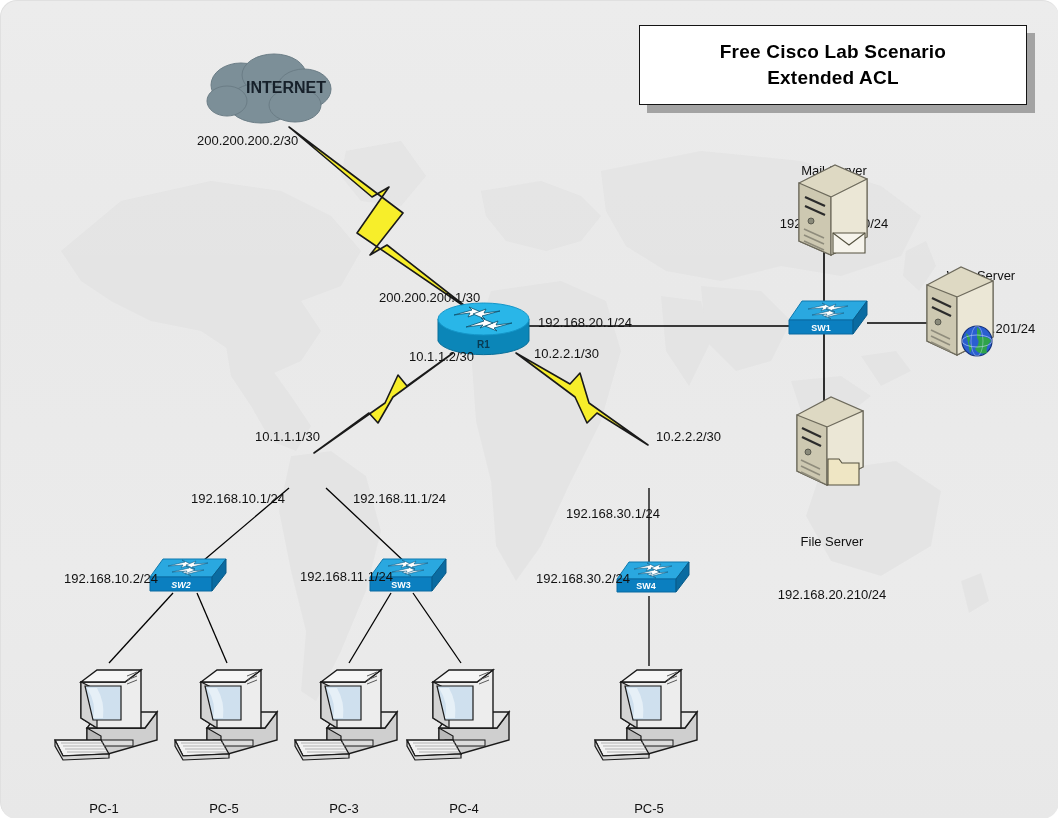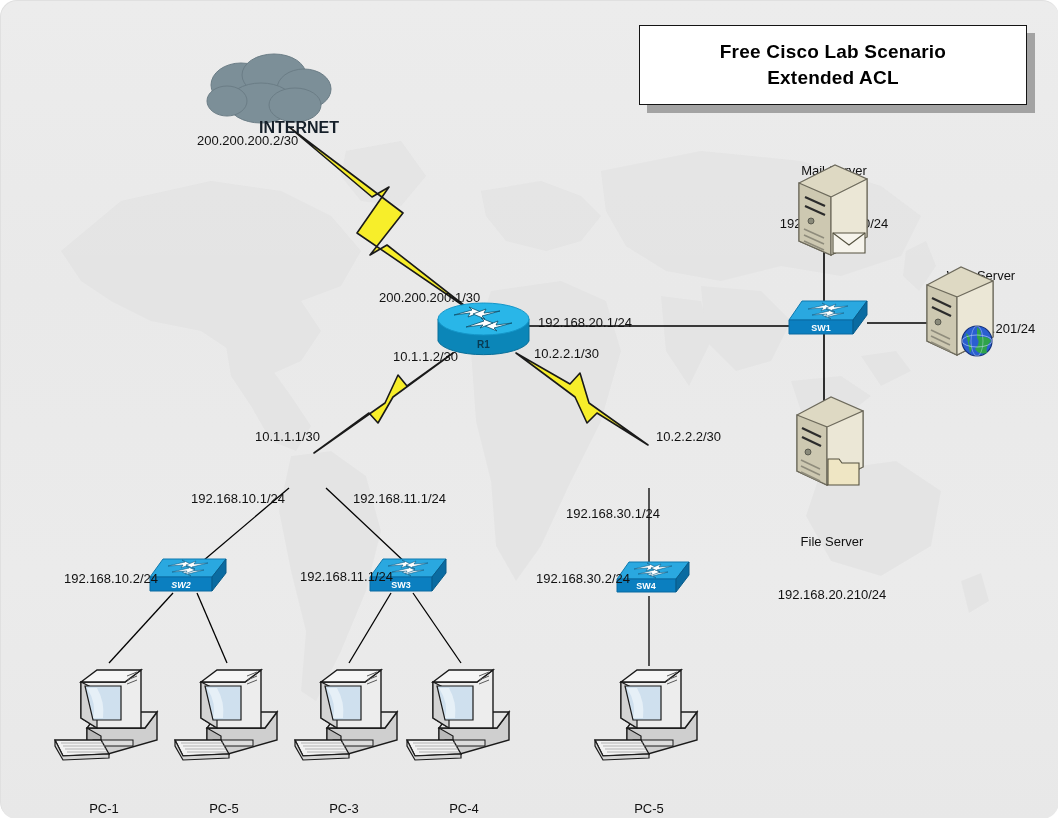--- a/index.html
+++ b/index.html
@@ -158,40 +158,40 @@
     <svg class="svgnode" width="140" height="80" viewBox="0 0 140 80">
       <g fill="#7c8f98" stroke="#6b7d86" stroke-width="1">
         <ellipse cx="42" cy="34" rx="30" ry="22"></ellipse>
         <ellipse cx="75" cy="24" rx="32" ry="21"></ellipse>
         <ellipse cx="105" cy="38" rx="27" ry="20"></ellipse>
         <ellipse cx="62" cy="52" rx="33" ry="20"></ellipse>
         <ellipse cx="96" cy="54" rx="26" ry="17"></ellipse>
         <ellipse cx="28" cy="50" rx="20" ry="15"></ellipse>
       </g>
     </svg>
-    <div style="position:absolute; left:0; top:28px; width:140px; text-align:right; font-size:16px; font-weight:bold; color:#16202a;margin-top:40px;">INTERNET</div>
+    <div style="position:absolute; left:17px; top:28px; width:140px; text-align:center; font-size:16px; font-weight:bold; color:#16202a;">INTERNET</div>
   </div>
   <div class="lbl" style="left:196px; top:132px;">200.200.200.2/30</div>
 
   <div class="node" style="left:435px; top:300px;">
     <svg class="svgnode" width="95" height="58" viewBox="0 0 95 58">
       <path d="M2 18 L2 40 A46 16 0 0 0 93 40 L93 18 Z" fill="#0b86b8" stroke="#0a6f99" stroke-width="1"></path>
       <ellipse cx="47.5" cy="18" rx="45.5" ry="16" fill="#29b6e8" stroke="#1496c9" stroke-width="1"></ellipse>
       <g fill="#ffffff" stroke="#06506e" stroke-width="0.8">
         <path d="M18 14 L36 9 L33 6 L45 11 L32 16 L34 12 Z"></path>
         <path d="M76 22 L58 27 L61 30 L49 25 L62 20 L60 24 Z"></path>
         <path d="M30 26 L48 20 L45 17 L57 22 L44 27 L47 24 Z"></path>
         <path d="M64 10 L46 15 L49 18 L37 13 L50 8 L48 12 Z"></path>
       </g>
       <text x="47.5" y="47" text-anchor="middle" font-family="Liberation Sans, sans-serif" font-size="10" font-weight="bold" fill="#083a52">R1</text>
     </svg>
   </div>
   <div class="lbl" style="left:378px; top:289px;">200.200.200.1/30</div>
   <div class="lbl" style="left:537px; top:314px;">192.168.20.1/24</div>
-  <div class="lbl" style="left:392px; top:348px;">10.1.1.2/30</div>
+  <div class="lbl" style="left:408px; top:348px;">10.1.1.2/30</div>
   <div class="lbl" style="left:533px; top:345px;">10.2.2.1/30</div>
 
   <div class="lbl" style="left:254px; top:428px;">10.1.1.1/30</div>
   <div class="lbl" style="left:190px; top:490px;">192.168.10.1/24</div>
   <div class="lbl" style="left:352px; top:490px;">192.168.11.1/24</div>
 
   <div class="lbl" style="left:655px; top:428px;">10.2.2.2/30</div>
   <div class="lbl" style="left:565px; top:505px;">192.168.30.1/24</div>
 
   <div class="node" style="left:787px; top:297px;">

